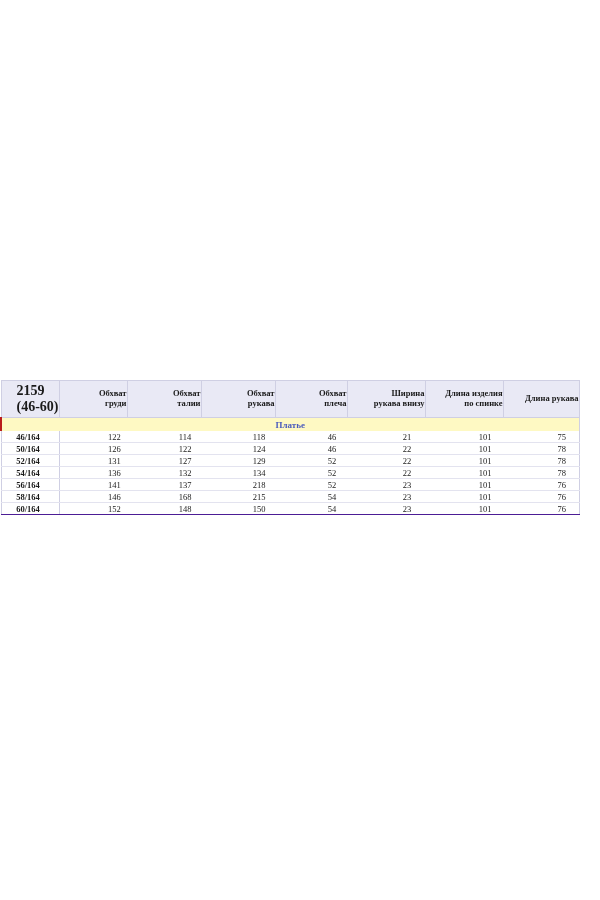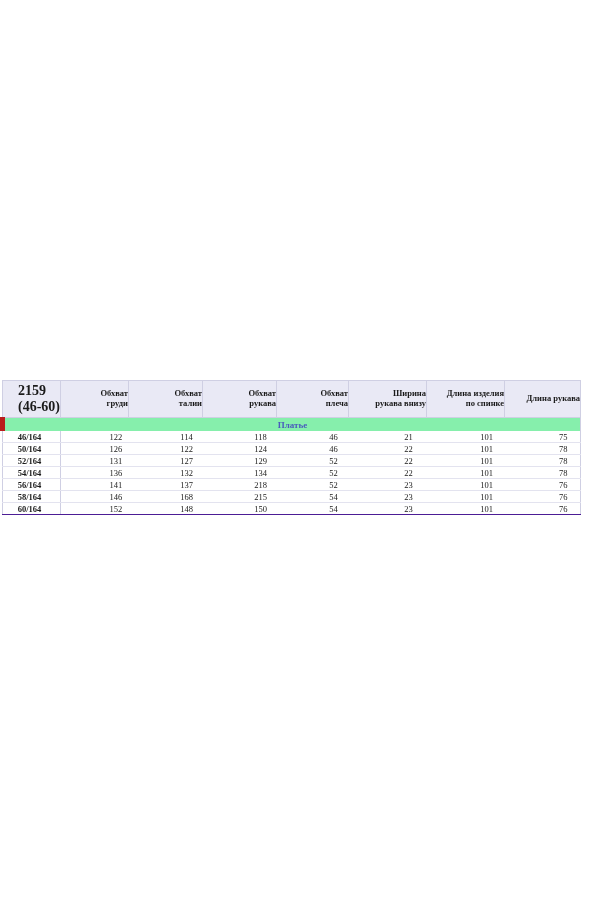--- a/index.html
+++ b/index.html
@@ -57,27 +57,27 @@
   }
   thead th.first-col {
     text-align: left;
     padding-left: 15px;
     font-size: 14px;
   }
   thead th .hl {
     display: block;
   }
   tr.section-row td {
-    background: #86efac;
+    background: #fef9c3;
     text-align: center;
     color: #4a5bbd;
     font-weight: bold;
     font-size: 9px;
     height: 13px;
-    border-left: 5px solid #b91c1c;
+    border-left: 2px solid #b91c1c;
     border-right: 1px solid #cfcfe3;
     border-top: none;
     border-bottom: none;
   }
   tbody tr.data-row td {
     height: 11px;
     text-align: center;
     vertical-align: middle;
     font-size: 8.5px;
     border-top: none;

